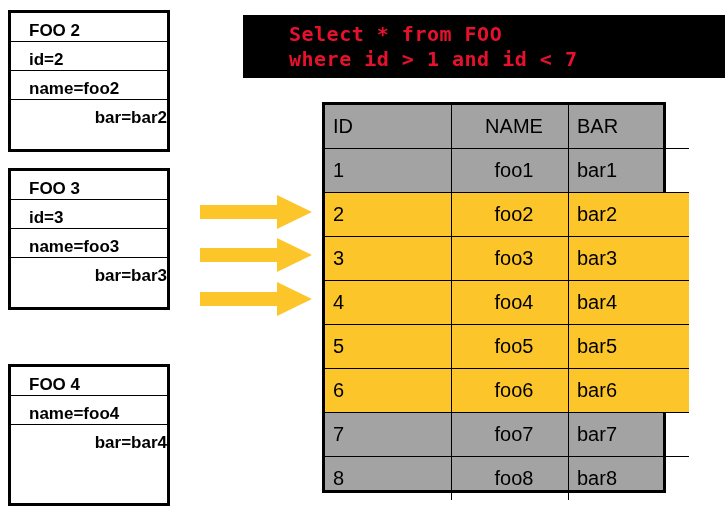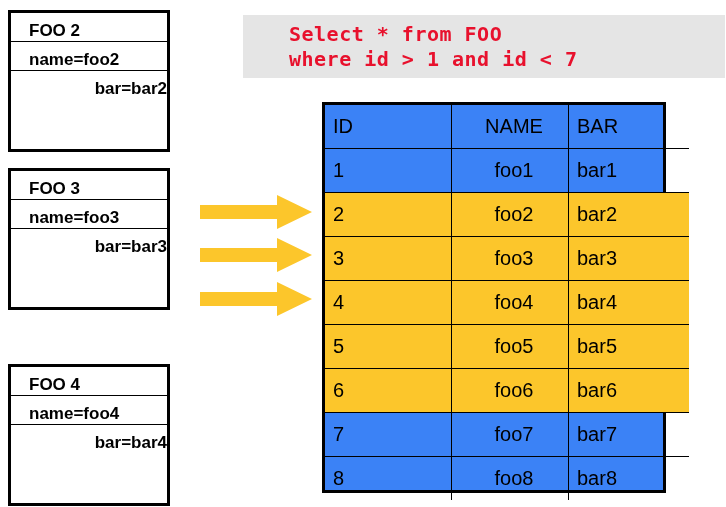--- a/index.html
+++ b/index.html
@@ -47,21 +47,21 @@
     text-align: right;
   }
 
   
   #sql-box {
     position: absolute;
     left: 243px;
     top: 15px;
     width: 482px;
     height: 63px;
-    background: #e5e5e5;
+    background: #000000;
     box-sizing: border-box;
     padding: 7px 0 0 46px;
   }
   .sql-line {
     font-family: "DejaVu Sans Mono", "Liberation Mono", monospace;
     font-size: 20px;
     font-weight: bold;
     color: #e8112d;
     line-height: 25px;
     white-space: pre;
@@ -78,21 +78,21 @@
   .arrow svg { display: block; }
 
   
   #result-table {
     position: absolute;
     left: 322px;
     top: 102px;
     width: 344px;
     height: 391px;
     border: 3px solid #000000;
-    background: #3b82f6;
+    background: #a3a3a3;
     box-sizing: border-box;
   }
   #result-table table {
     border-collapse: collapse;
     width: 100%;
     height: 100%;
     table-layout: fixed;
   }
   #result-table td {
     border-right: 1px solid #000000;
@@ -110,26 +110,28 @@
   #result-table tr.last-row td { border-bottom: none; }
   tr.hl td { background: #fcc62b; }
 </style>
 </head>
 <body>
 
 <div id="stage">
 
   <div class="foo-box" style="top:10px;height:142px;">
     <div class="foo-row">FOO 2</div>
+    <div class="foo-row">id=2</div>
     <div class="foo-row">name=foo2</div>
     <div class="foo-row last">bar=bar2</div>
   </div>
 
   <div class="foo-box" style="top:168px;height:142px;">
     <div class="foo-row">FOO 3</div>
+    <div class="foo-row">id=3</div>
     <div class="foo-row">name=foo3</div>
     <div class="foo-row last">bar=bar3</div>
   </div>
 
   <div class="foo-box" style="top:364px;height:142px;">
     <div class="foo-row">FOO 4</div>
     <div class="foo-row">name=foo4</div>
     <div class="foo-row last">bar=bar4</div>
   </div>
 

